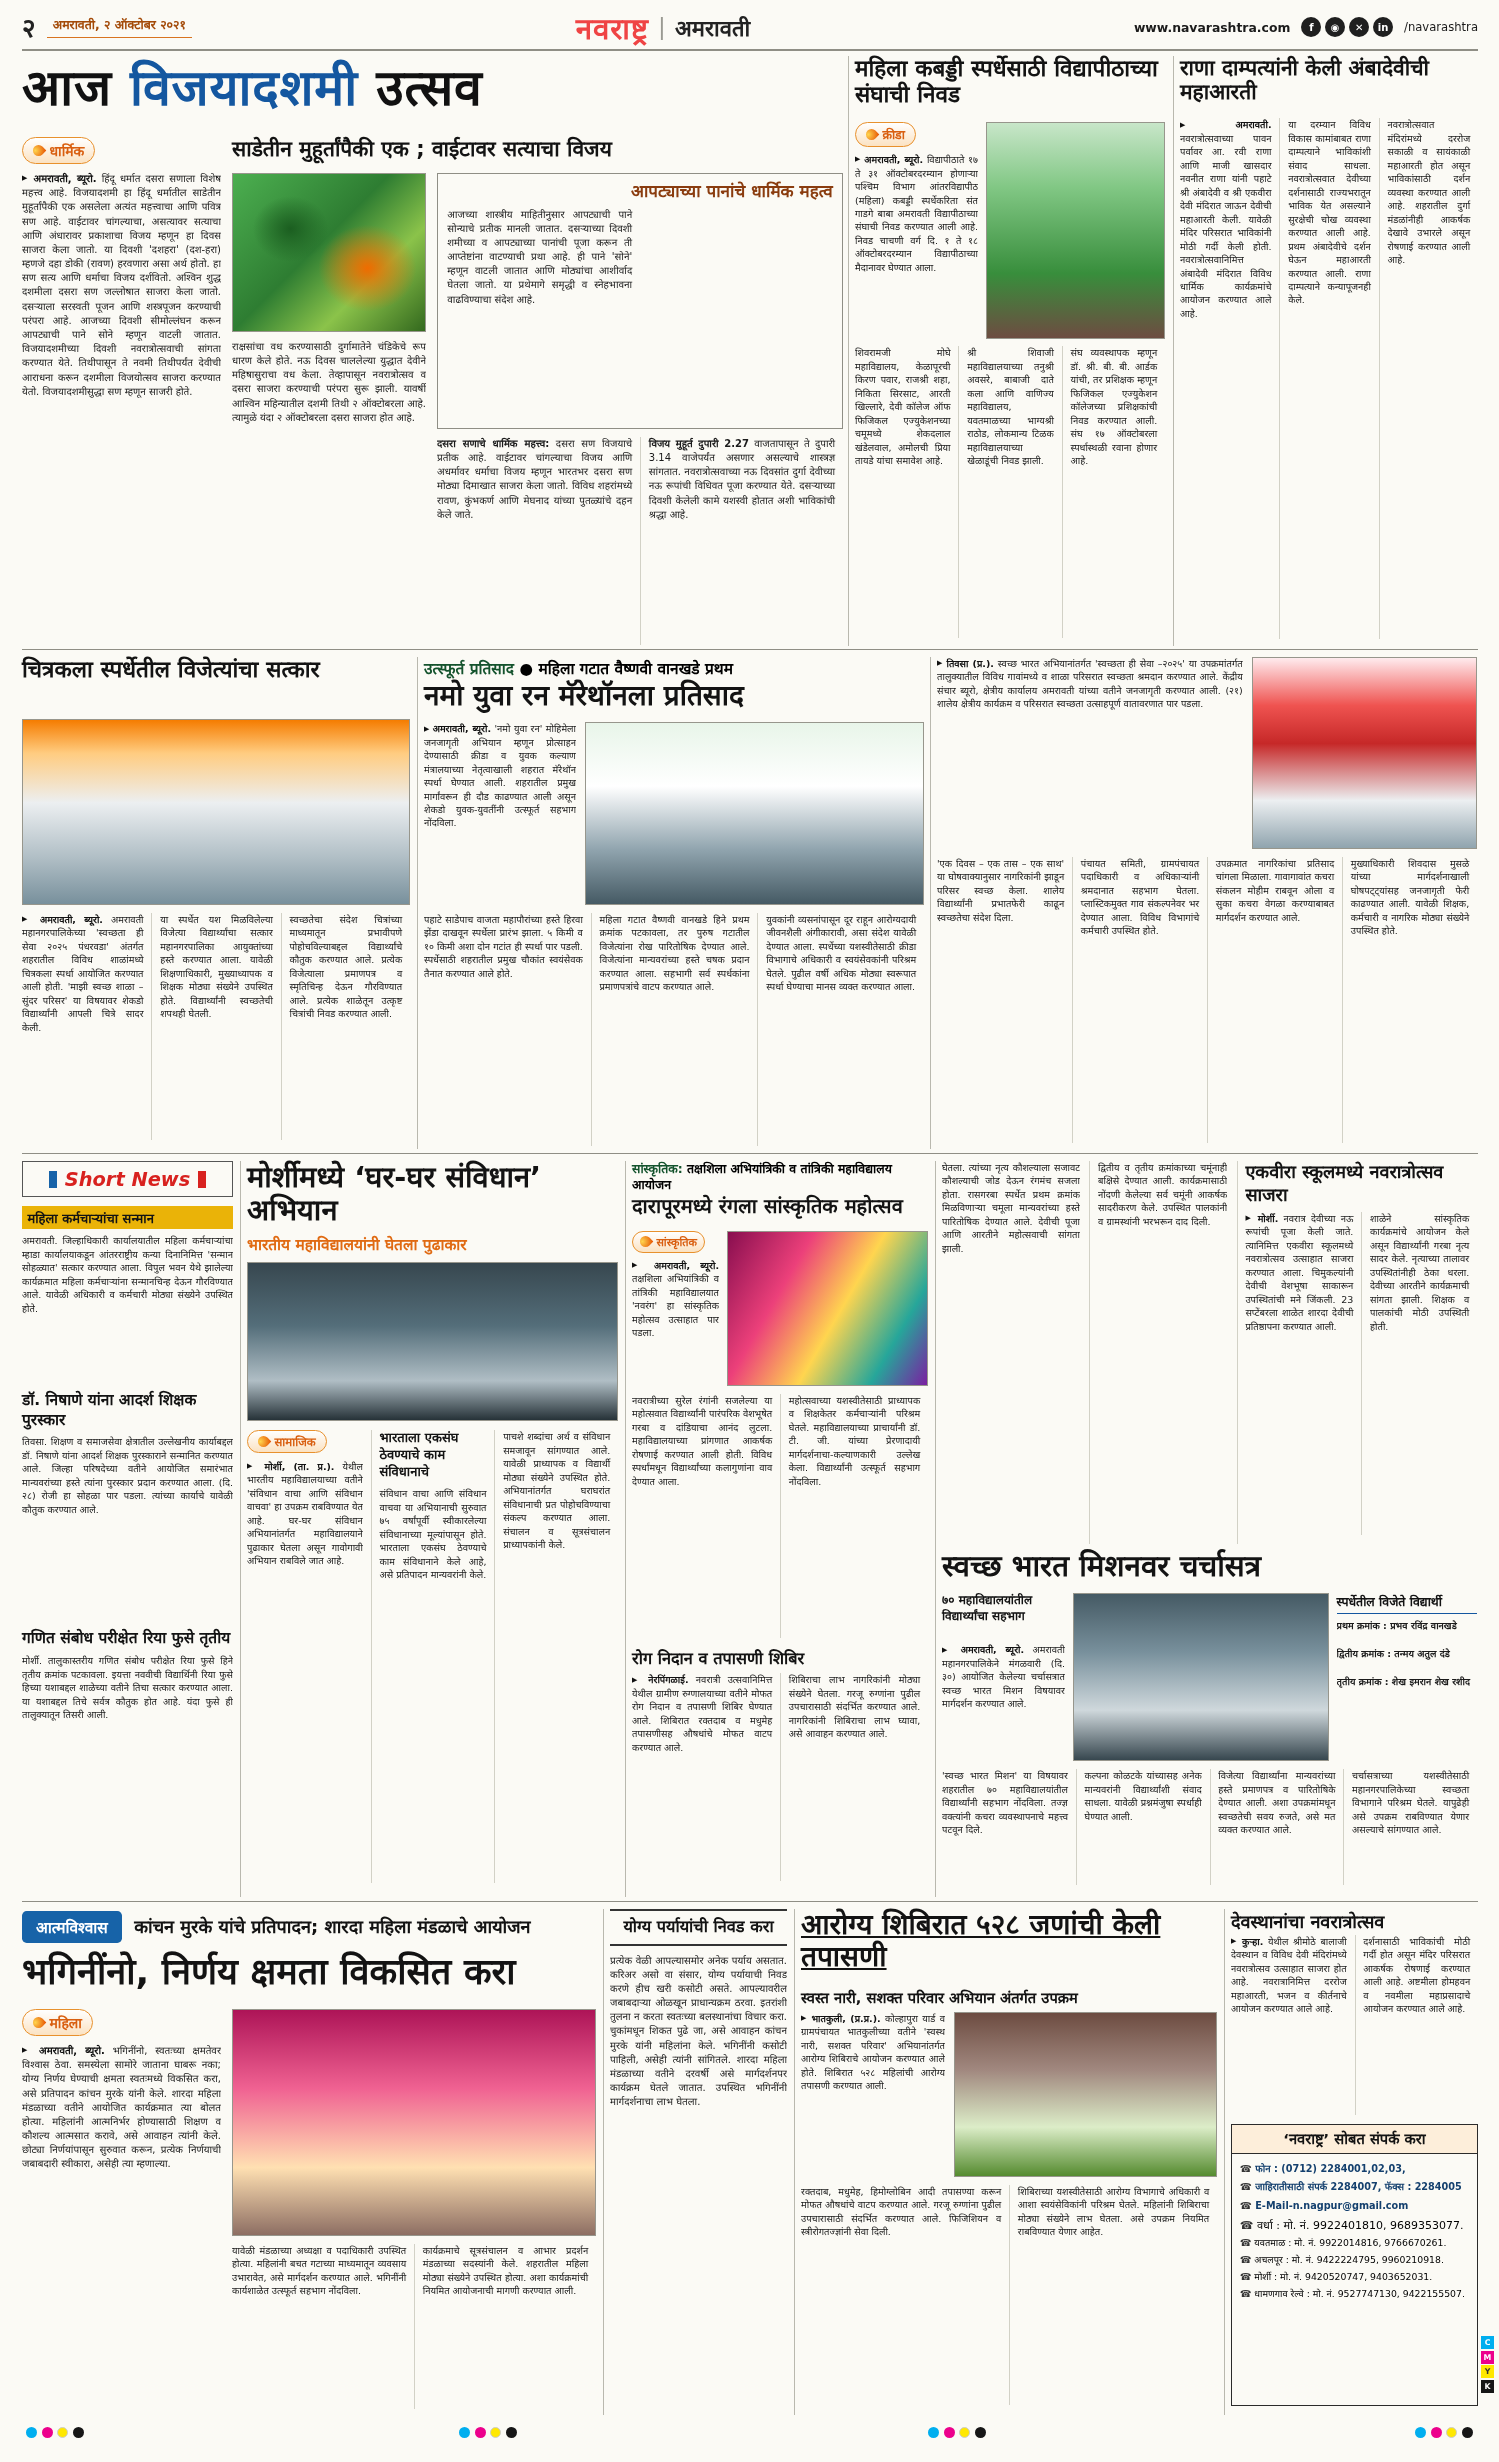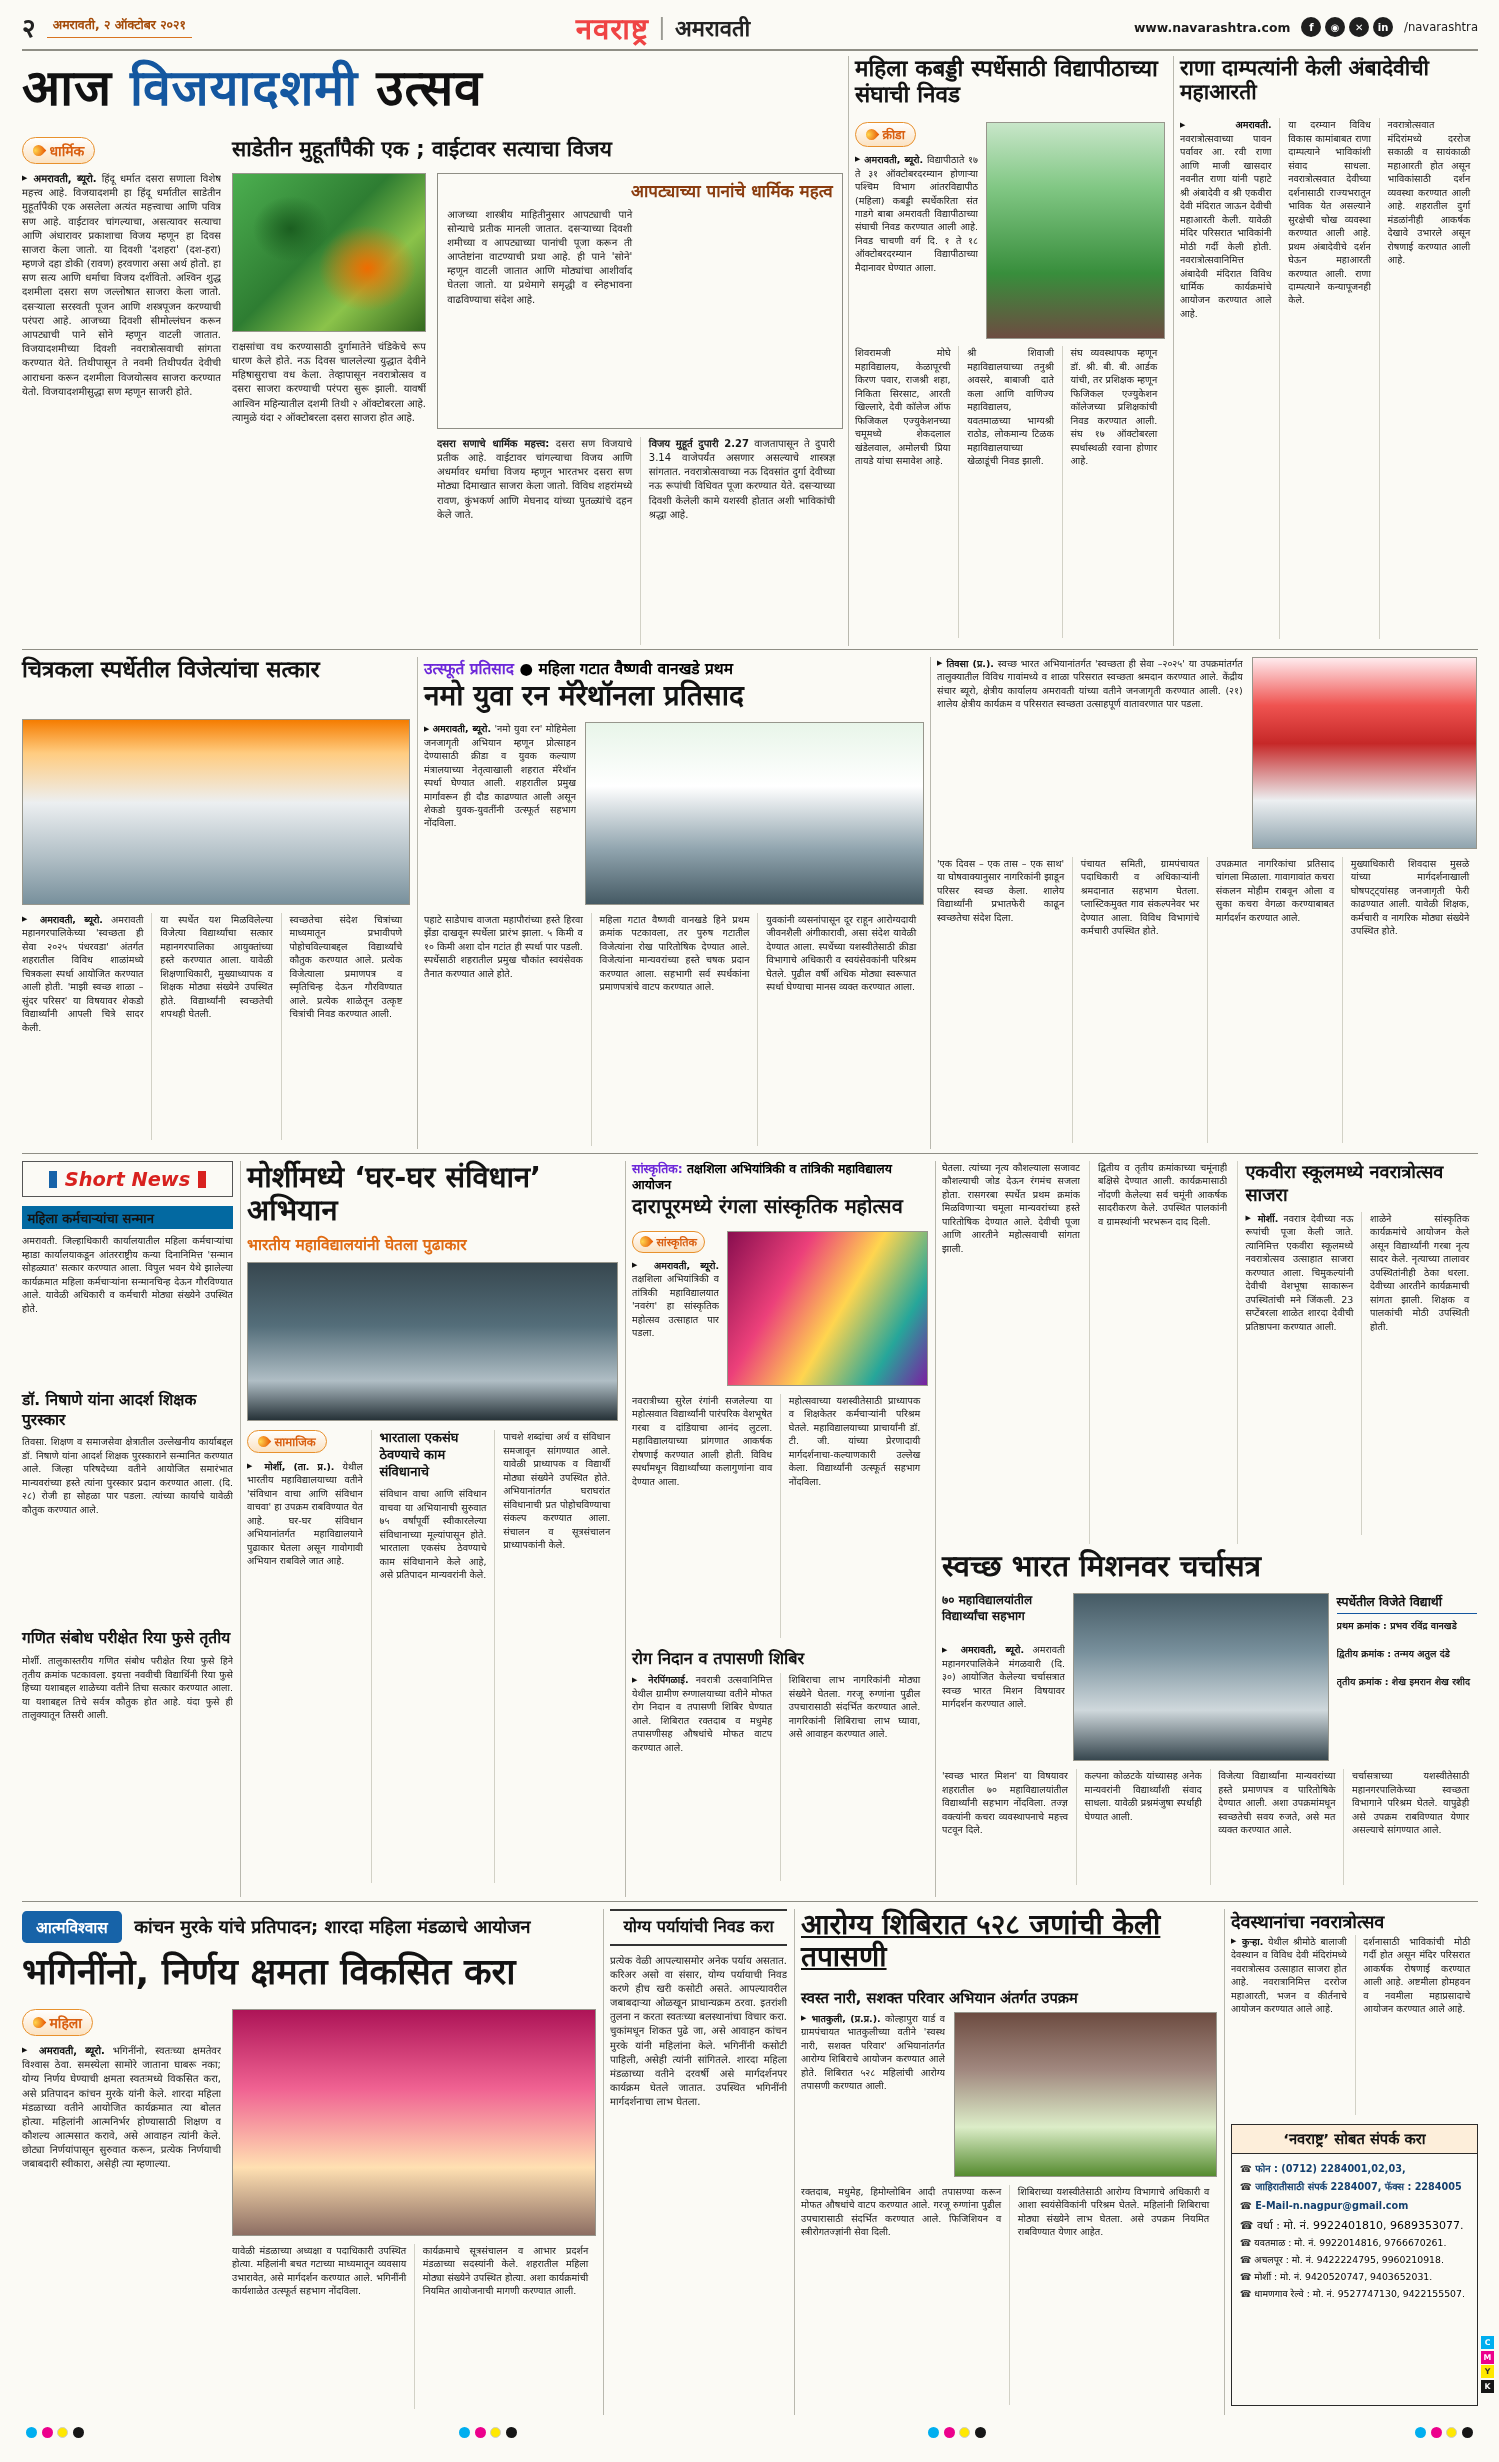--- a/index.html
+++ b/index.html
@@ -6,21 +6,21 @@
 html,body{background:#dddcd6}
 .page{position:relative;width:1499px;height:2462px;background:#fbfaf5;font-family:"DejaVu Sans","Liberation Sans",sans-serif;overflow:hidden;margin:0 auto}
 .abs{position:absolute}
 .vrule{position:absolute;width:0.8px;background:#b9b8ae}
 .hrule{position:absolute;height:1.6px;background:#8f8e85}
 .body{font-size:10px;line-height:1.42;text-align:justify;color:#1b1b1b;overflow:hidden}
 .small{font-size:9.5px}
 .byline{font-weight:bold;color:#111}
 .byline::before{content:"▶ ";font-size:7px;vertical-align:1.6px;color:#111}
 .blue{color:#1457a0}
-.orange{color:#6d28d9}
+.orange{color:#14532d}
 .hd{font-weight:800;color:#131313;line-height:1.15}
 .badge{display:inline-flex;align-items:center;gap:5.4px;border:1.2px solid #e8912d;border-radius:14px;padding:3.1px 10px;background:linear-gradient(180deg,#ffffff,#fbe2c2);color:#d95f10;font-weight:bold;font-size:14px;white-space:nowrap}
 .flame{width:11px;height:11px;border-radius:50% 0 50% 50%;background:radial-gradient(circle at 30% 70%,#ffd54f,#e65100);transform:rotate(45deg);flex:none}
 .photo{position:relative;border:0.8px solid #97968c;overflow:hidden}
 .cols{display:grid}
 .cols>*{min-width:0;padding-right:7.8px;height:100%}
 .cols>*+*{border-left:0.8px solid #d2d1c6;padding-left:7.8px}
 .ph1{background:radial-gradient(54px 47px at 30% 35%,#1b5e20 0%,rgba(0,0,0,0) 70%),radial-gradient(70px 62px at 70% 60%,#ef6c00 0%,rgba(0,0,0,0) 70%),linear-gradient(135deg,#4caf50,#2e7d32 45%,#8bc34a 70%,#33691e)}
 .ph2{background:linear-gradient(180deg,#c8e6c9 0%,#81c784 30%,#388e3c 70%,#6d4c41 100%)}
 .ph3{background:linear-gradient(180deg,#f57c00 0%,#ffcc80 18%,#eceff1 45%,#b0bec5 75%,#78909c 100%)}
@@ -202,21 +202,21 @@
 
   <div class="hrule" style="left:22px;top:1153px;width:1456px;height:1.2px;"></div>
 
   <div class="abs" style="left:22px;top:1161px;width:211px;height:736px;">
     <div style="border:1.2px solid #555;display:flex;align-items:center;justify-content:center;gap:7.8px;height:36px;">
       <span style="width:7.8px;height:17px;background:#1763a8;"></span>
       <span style="color:#d8221f;font-weight:800;font-style:italic;font-size:19.4px;">Short News</span>
       <span style="width:7.8px;height:17px;background:#d8221f;"></span>
     </div>
     <div>
-      <div class="minihead" style="background:#0369a1;font-size:13px;padding:2.3px 5.4px;margin:9.3px 0 5.4px;">महिला कर्मचाऱ्यांचा सन्मान</div>
+      <div class="minihead" style="background:#eab308;font-size:13px;padding:2.3px 5.4px;margin:9.3px 0 5.4px;">महिला कर्मचाऱ्यांचा सन्मान</div>
       <div class="body small" style="height:146px;">अमरावती. जिल्हाधिकारी कार्यालयातील महिला कर्मचाऱ्यांचा म्हाडा कार्यालयाकडून आंतरराष्ट्रीय कन्या दिनानिमित्त 'सन्मान सोहळ्यात' सत्कार करण्यात आला. विपुल भवन येथे झालेल्या कार्यक्रमात महिला कर्मचाऱ्यांना सन्मानचिन्ह देऊन गौरविण्यात आले. यावेळी अधिकारी व कर्मचारी मोठ्या संख्येने उपस्थित होते.</div>
     </div>
     <div>
       <div class="minihead" style="font-size:15.5px;margin:11px 0 5.4px;line-height:1.25;">डॉ. निषाणे यांना आदर्श शिक्षक पुरस्कार</div>
       <div class="body small" style="height:183px;">तिवसा. शिक्षण व समाजसेवा क्षेत्रातील उल्लेखनीय कार्याबद्दल डॉ. निषाणे यांना आदर्श शिक्षक पुरस्काराने सन्मानित करण्यात आले. जिल्हा परिषदेच्या वतीने आयोजित समारंभात मान्यवरांच्या हस्ते त्यांना पुरस्कार प्रदान करण्यात आला. (दि. २८) रोजी हा सोहळा पार पडला. त्यांच्या कार्याचे यावेळी कौतुक करण्यात आले.</div>
     </div>
     <div>
       <div class="minihead" style="font-size:15.5px;margin:11px 0 5.4px;line-height:1.25;">गणित संबोध परीक्षेत रिया फुसे तृतीय</div>
       <div class="body small" style="height:171px;">मोर्शी. तालुकास्तरीय गणित संबोध परीक्षेत रिया फुसे हिने तृतीय क्रमांक पटकावला. इयत्ता नववीची विद्यार्थिनी रिया फुसे हिच्या यशाबद्दल शाळेच्या वतीने तिचा सत्कार करण्यात आला. या यशाबद्दल तिचे सर्वत्र कौतुक होत आहे. यंदा फुसे ही तालुक्यातून तिसरी आली.</div>
     </div>

